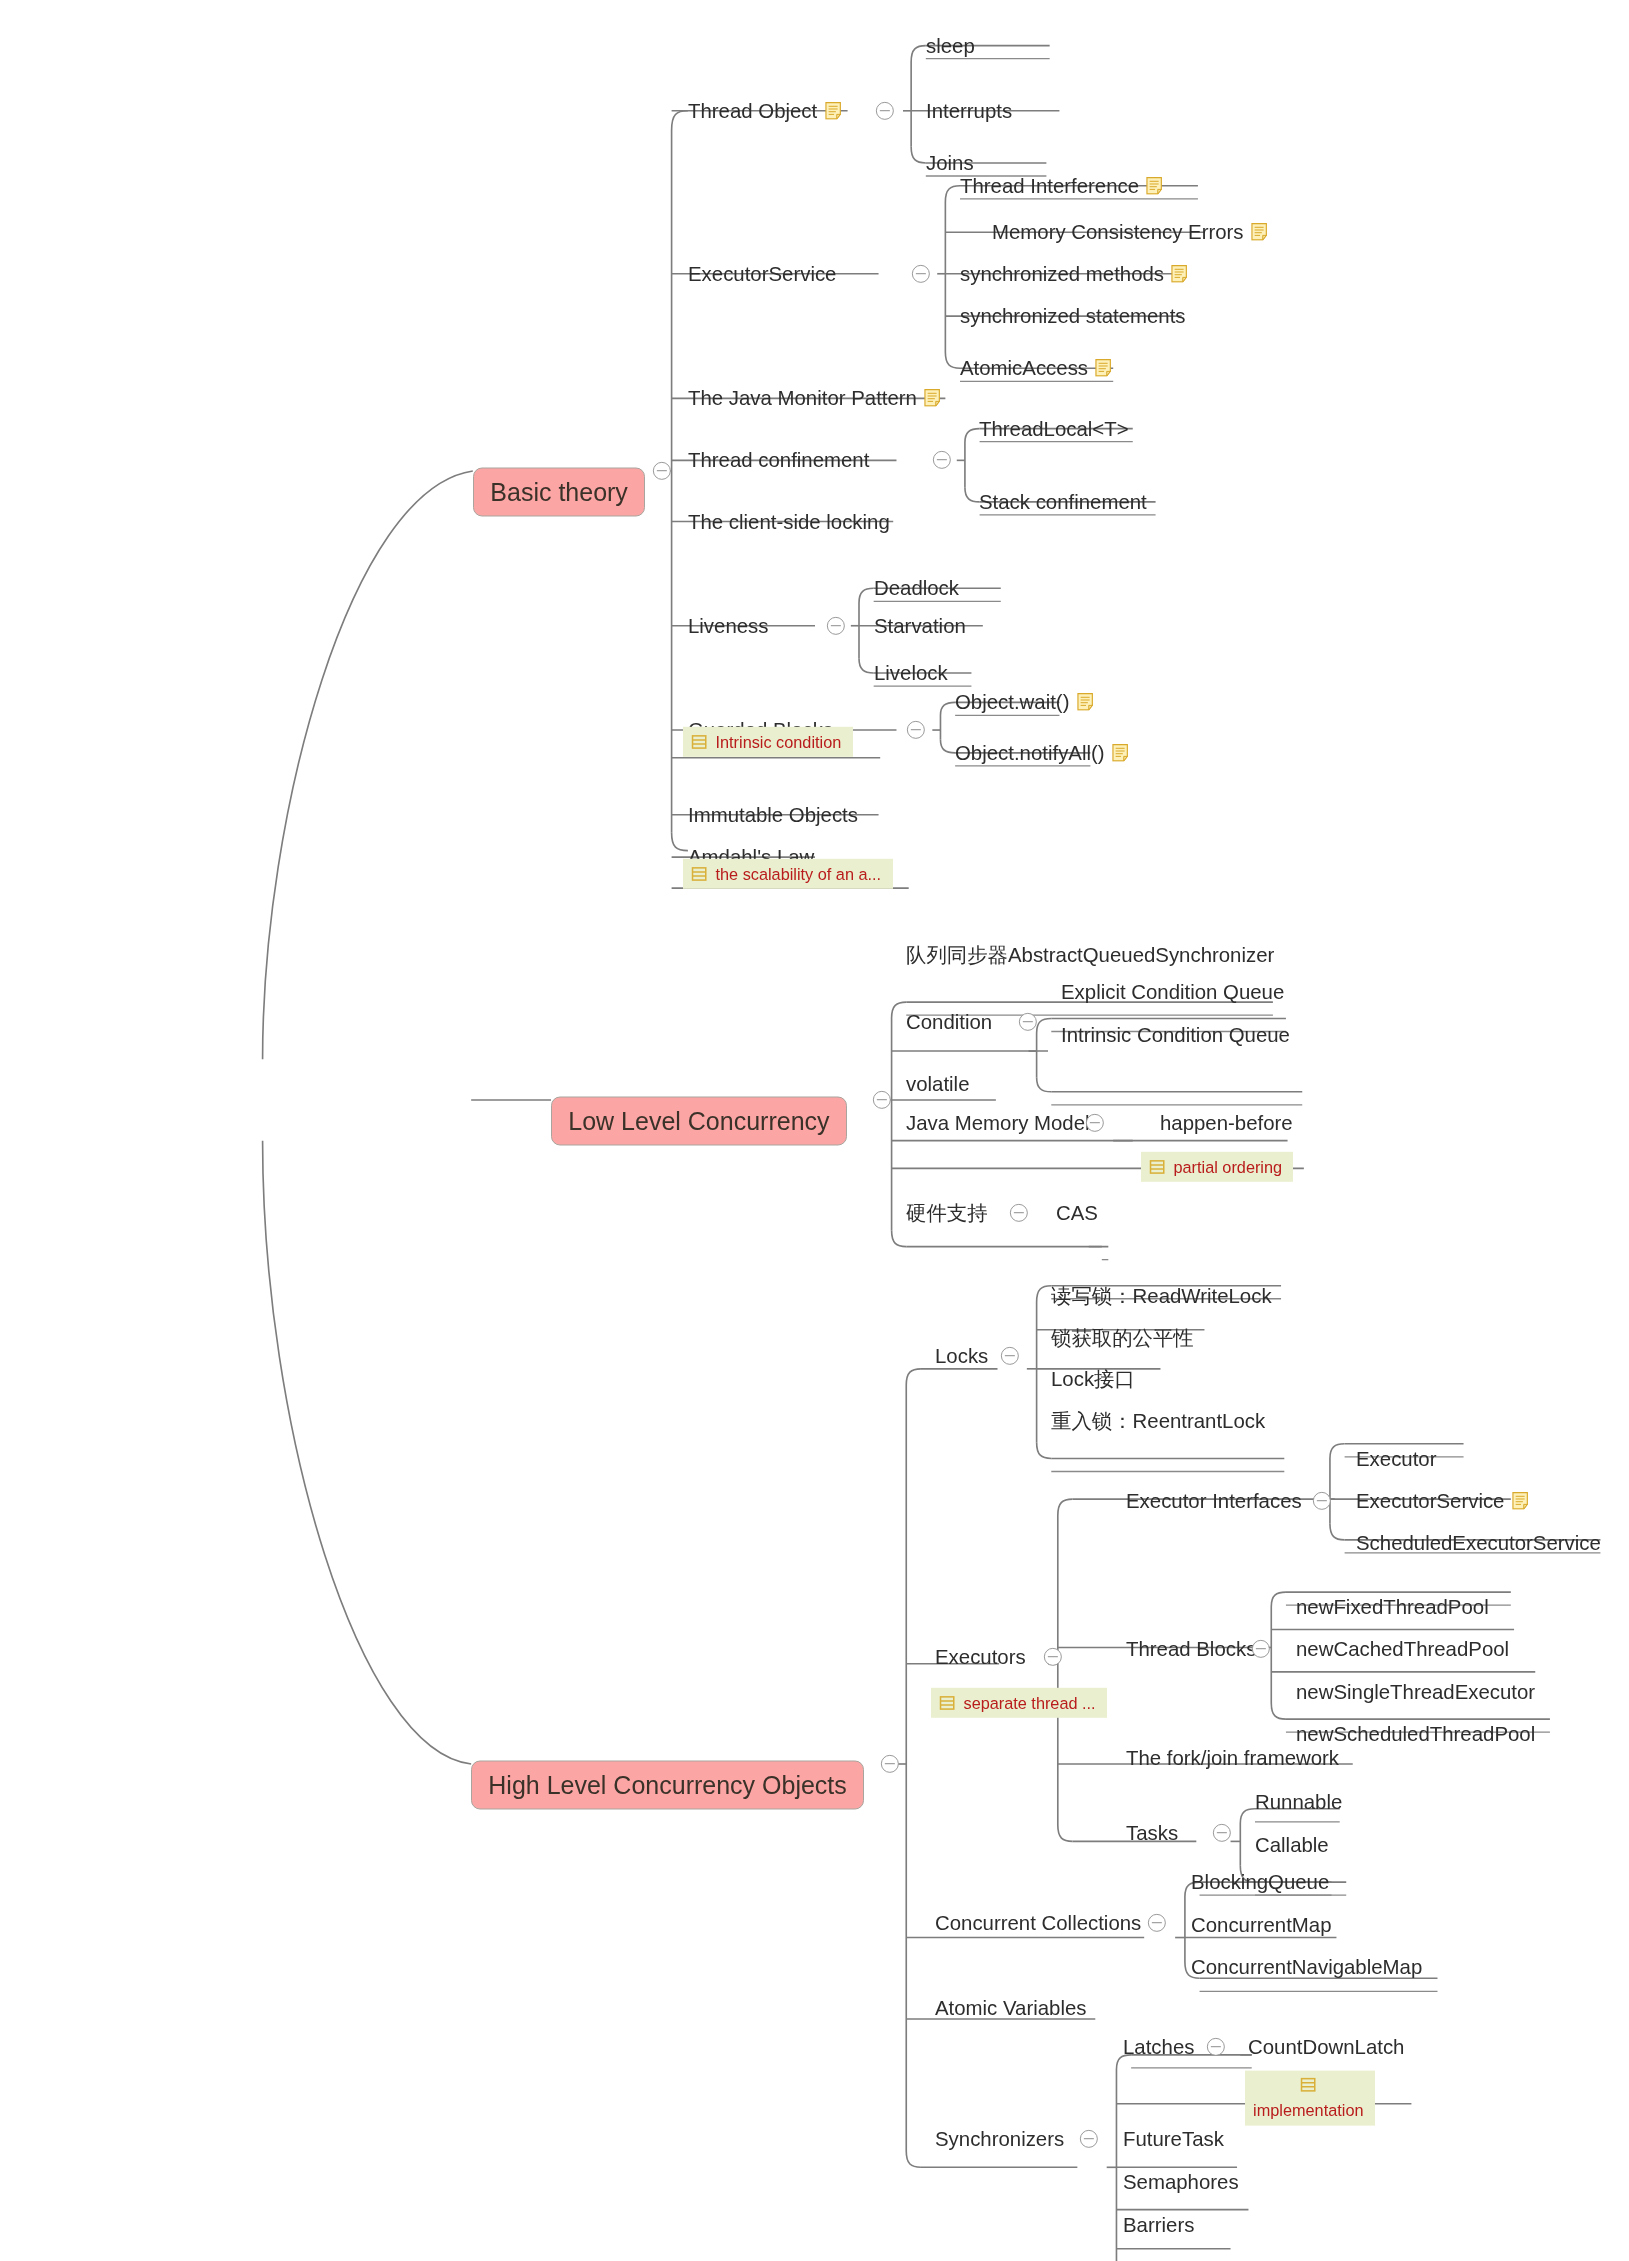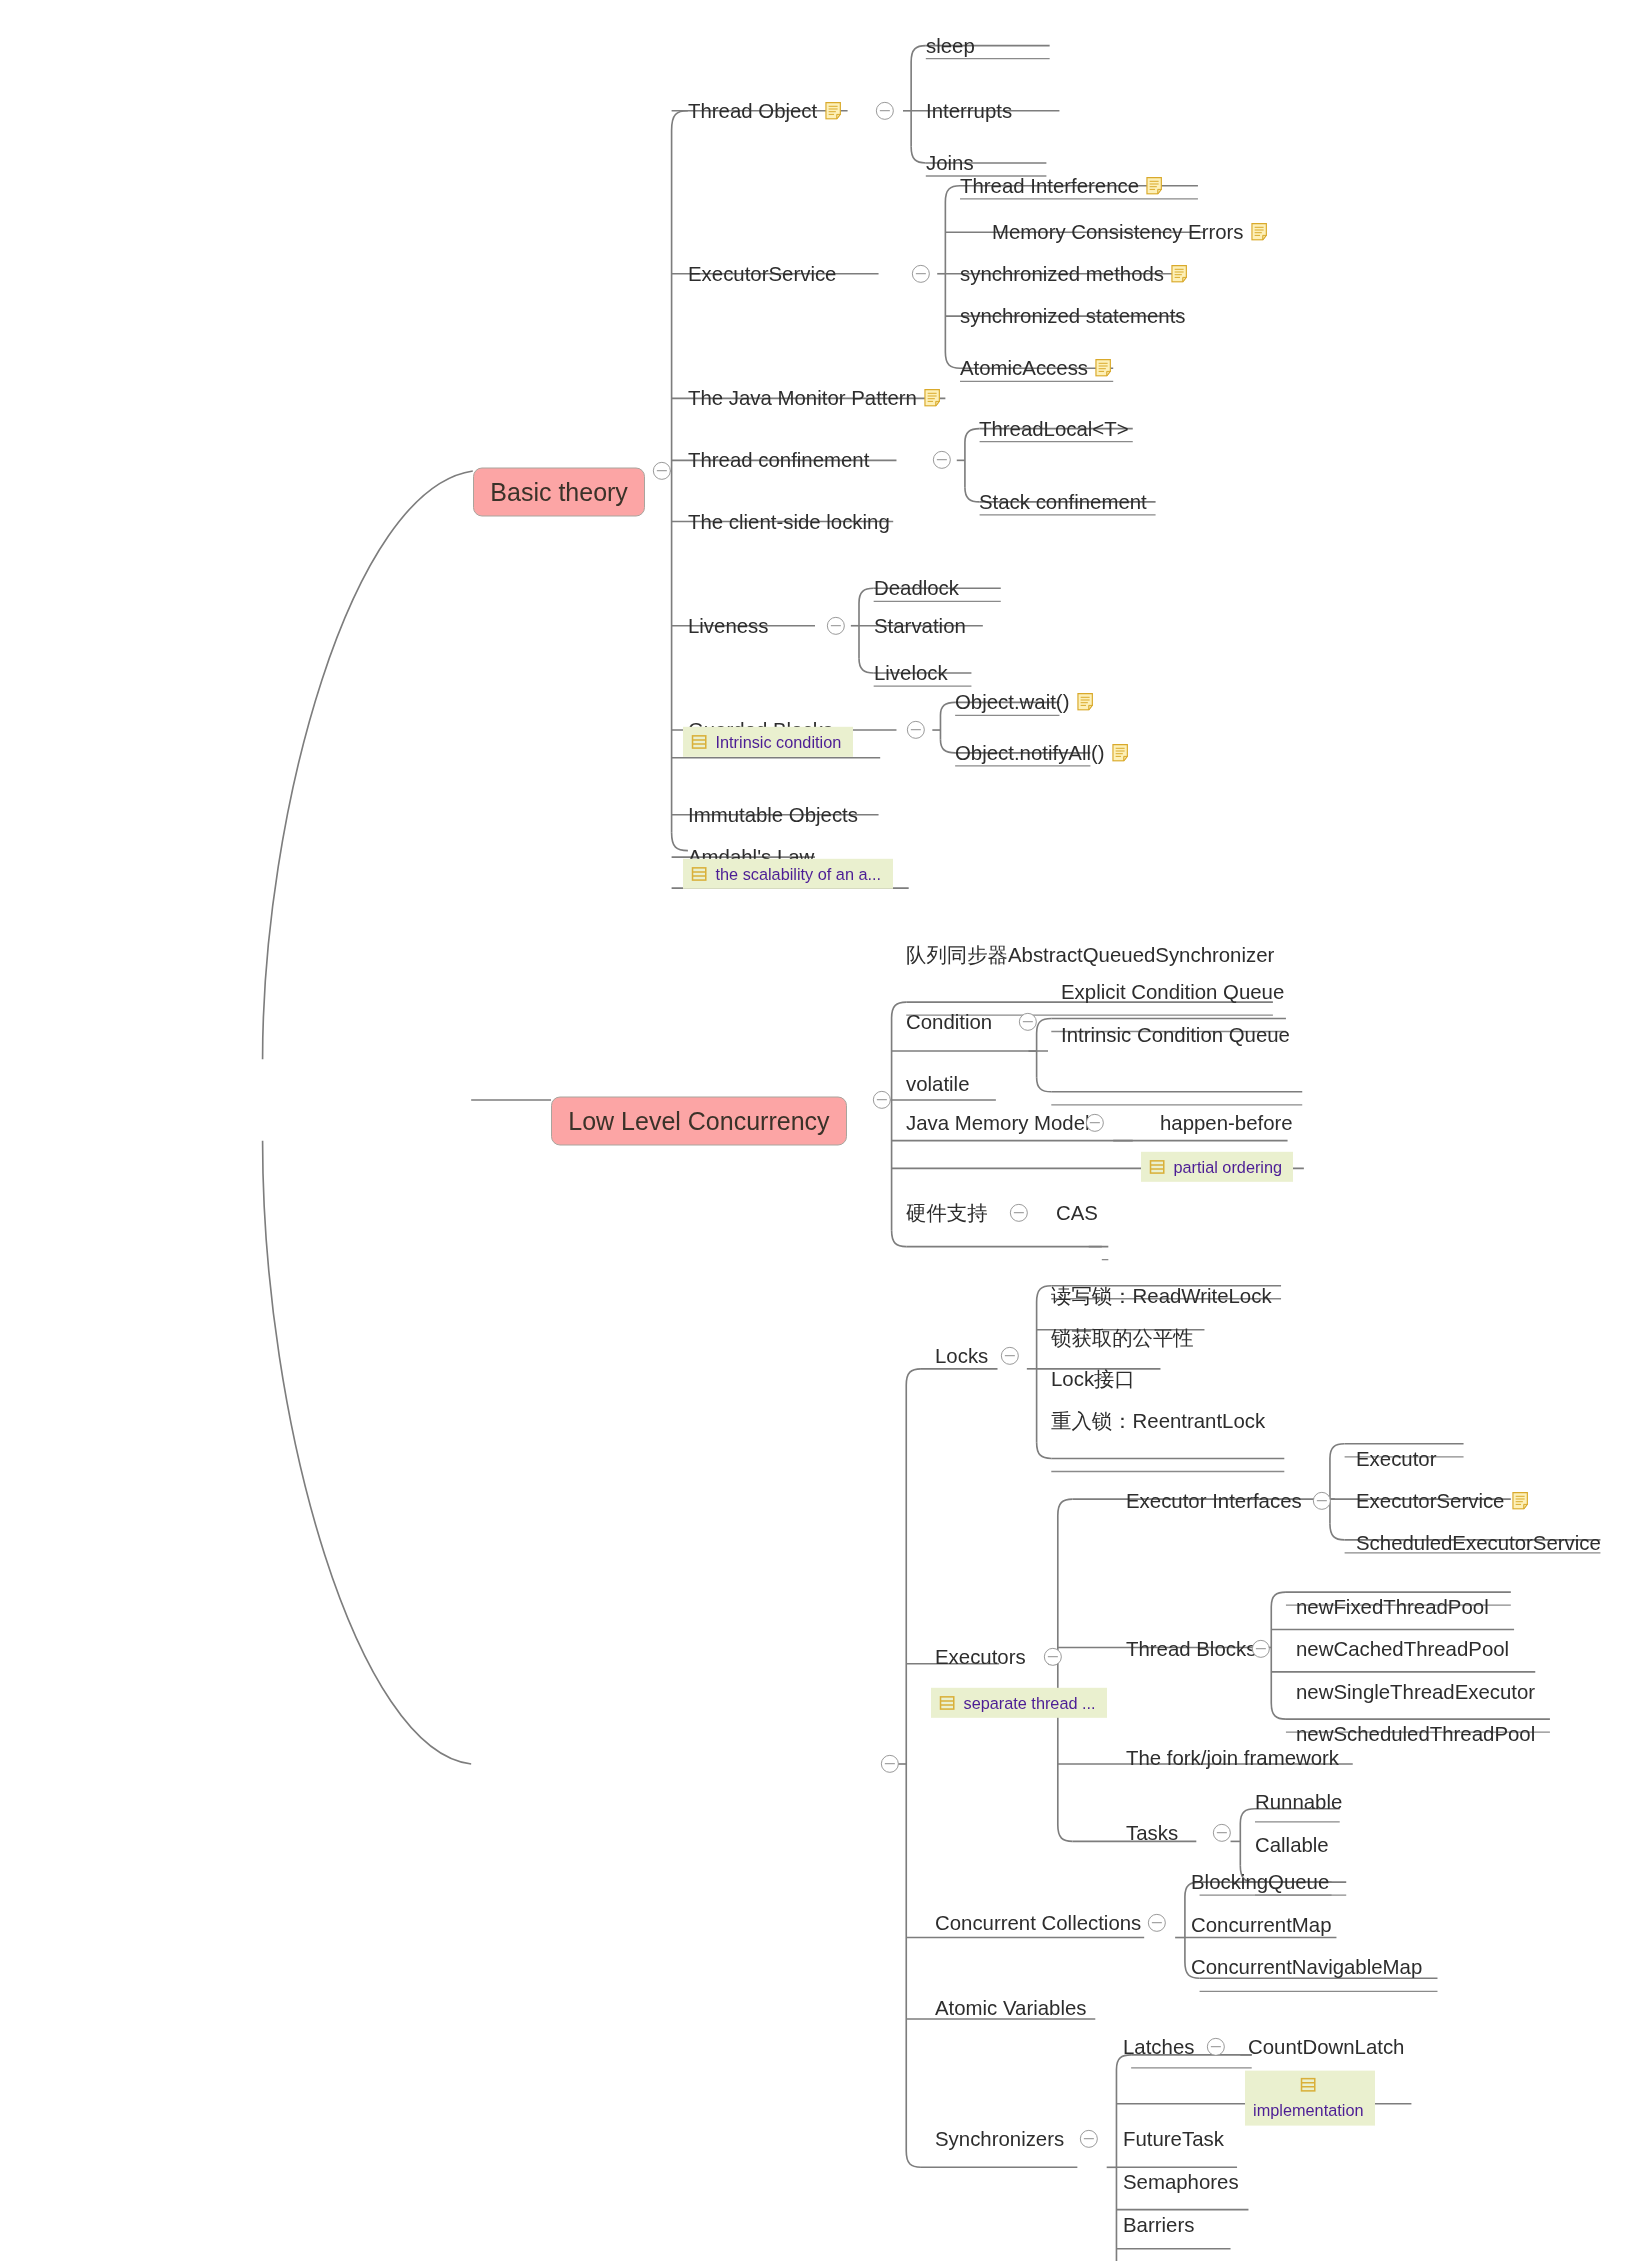--- a/index.html
+++ b/index.html
@@ -25,21 +25,21 @@
   
   .branch{position:absolute;display:flex;align-items:center;gap:8.1px;
           background:#fca5a5;border:1.3px solid #a9a49d;border-radius:9px;
           padding:9px 16.3px;transform:translateY(-50%);margin-top:21px;}
   .branch .txt{font-size:25px;color:#3a3229;}
 
   
   .callout{position:absolute;display:flex;align-items:center;gap:8.1px;
            background:#eaf0cf;padding:5.7px 11.4px 5.7px 8.1px;
            transform:translateY(-50%);}
-  .callout .txt{font-size:16.3px;color:#4c1d95;}
+  .callout .txt{font-size:16.3px;color:#b91c1c;}
 
   
   .ico{display:inline-block;flex:0 0 auto;line-height:0;}
   .note-ico svg{display:block;}
   .list-ico svg{display:block;}
   .toggle{position:absolute;width:16.3px;height:16.3px;border-radius:50%;
           border:1.3px solid #9a9a9a;background:#fff;transform:translate(-50%,-50%);}
   .toggle::after{content:"";position:absolute;left:2.9px;right:2.9px;top:50%;
           height:1.3px;background:#8e8e8e;transform:translateY(-50%);}
   .root-ico{width:24.4px;height:24.4px;flex:0 0 auto;}
@@ -243,20 +243,23 @@
   <div class="branch" style="left:473px;top:471px;">
     <span class="txt">Basic theory</span>
   </div>
   <span class="toggle" style="left:662px;top:471px;"></span>
 
   <div class="branch" style="left:551px;top:1100px;">
     <span class="txt">Low Level Concurrency</span>
   </div>
   <span class="toggle" style="left:882px;top:1100px;"></span>
 
+  <div class="branch" style="left:471px;top:1764px;">
+    <span class="txt">High Level Concurrency Objects</span>
+  </div>
   <span class="toggle" style="left:890px;top:1764px;"></span>
 
   <div class="node" style="left:688px;top:111px;">
     <span class="txt">Thread Object</span>
     <span class="ico note-ico">
       <svg width="16.3" height="18" viewBox="0 0 18 20">
           <path d="M1 1h16v13l-4 5H1z" fill="#fdf0b8" stroke="#d9a92b" stroke-width="1.3"></path>
           <path d="M17 14l-4 5v-5z" fill="#f3e09a" stroke="#d9a92b" stroke-width="1.1"></path>
           <g stroke="#d9a92b" stroke-width="1.1">
             <line x1="4" y1="5" x2="14" y2="5"></line>

